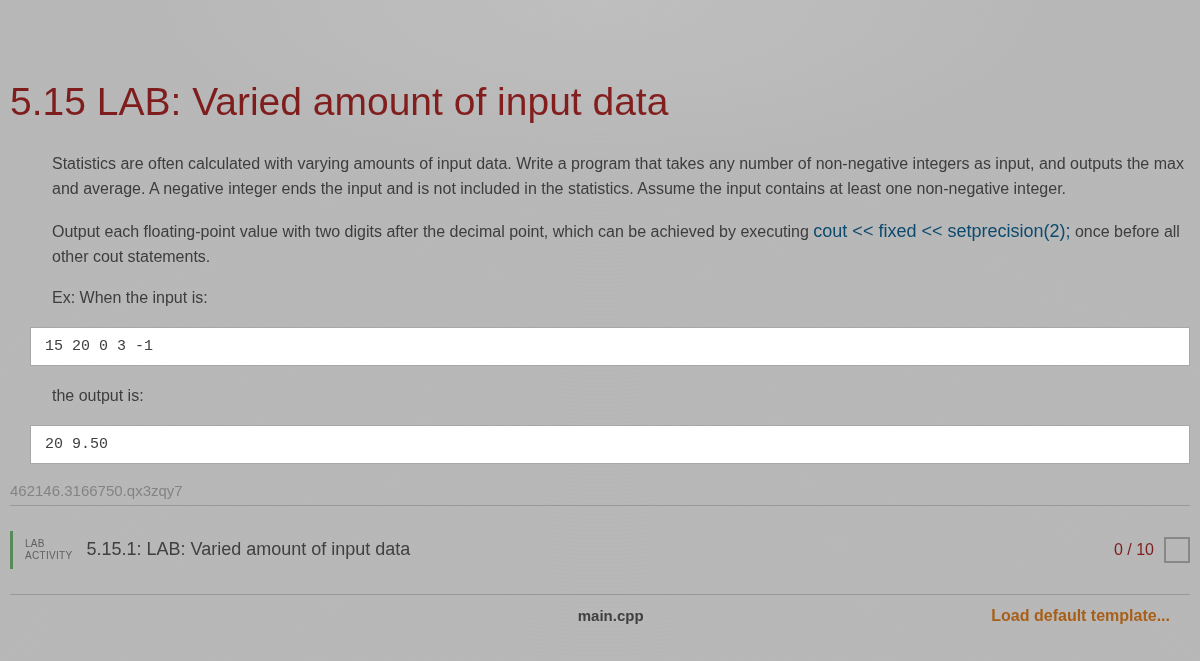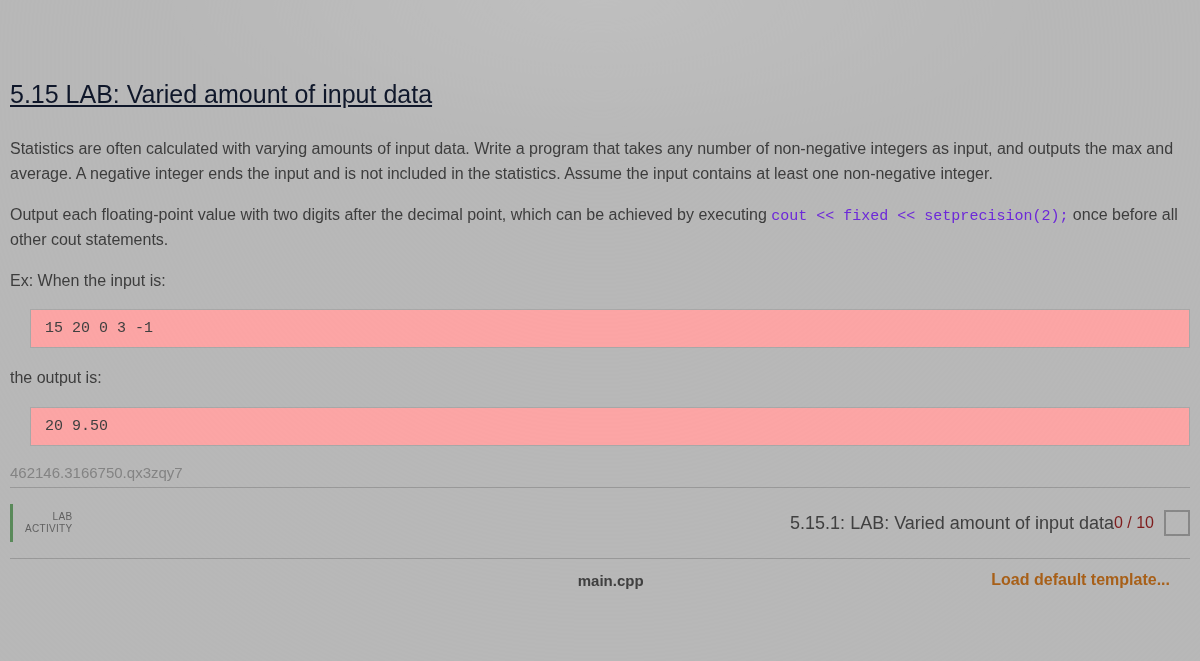--- a/index.html
+++ b/index.html
@@ -9,61 +9,60 @@
     color: #3a3a3a;
     width: 1200px;
     height: 661px;
     overflow: hidden;
     position: relative;
   }
   .content {
     padding: 20px 10px 0 10px;
   }
   h1 {
-    font-size: 25px;
+    font-size: 39px;
     font-weight: 400;
-    color: #0f172a;
+    color: #7f1d1d;
     margin-bottom: 28px;
     margin-top: 60px;
-    text-decoration: underline;
   }
   .desc {
     font-size: 16px;
     line-height: 1.55;
     color: #3d3d3d;
     margin-bottom: 16px;
+    margin-left: 42px;
   }
   .desc code, .inline-code {
-    font-family: Liberation Mono, monospace;
-    color: #6d28d9;
-    font-size: 15px;
+    font-family: Liberation Sans, sans-serif;
+    color: #0c4a6e;
+    font-size: 18px;
   }
   .code-block {
-    background: #fca5a5;
+    background: #ffffff;
     border: 1px solid #a8a8a8;
     padding: 10px 14px;
     margin: 10px 0 18px 20px;
     font-family: "Courier New", monospace;
     font-size: 15px;
     color: #404040;
   }
   .watermark {
     font-size: 15px;
     color: #848484;
     margin-top: 4px;
     margin-bottom: 6px;
   }
   .activity-bar {
     border-top: 1px solid #999;
     border-bottom: 1px solid #999;
     display: flex;
     align-items: center;
-    padding: 16px 0;
+    padding: 25px 0;
     position: relative;
-    text-align: right;
   }
   .activity-left-bar {
     width: 3px;
     height: 38px;
     background: #5a8a5a;
     margin-right: 12px;
   }
   .activity-label-box {
     display: flex;
     flex-direction: column;

